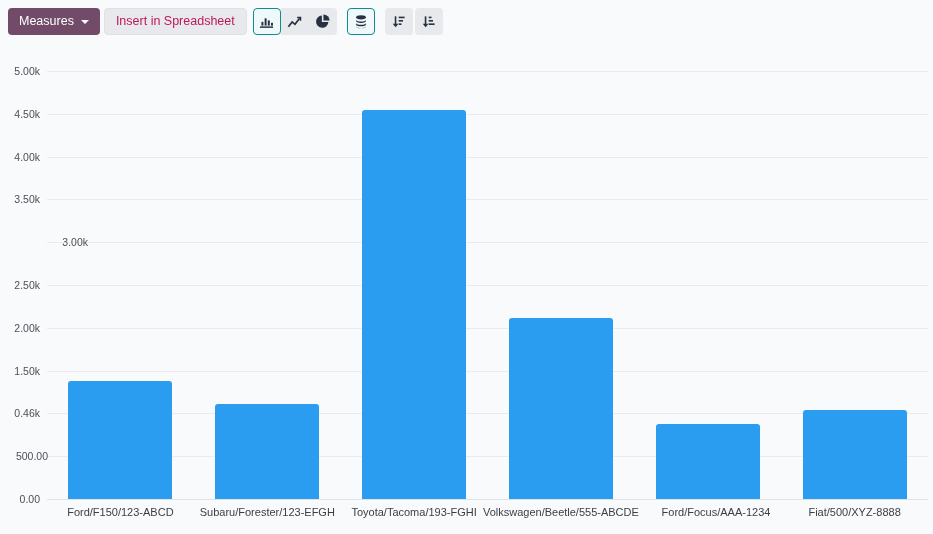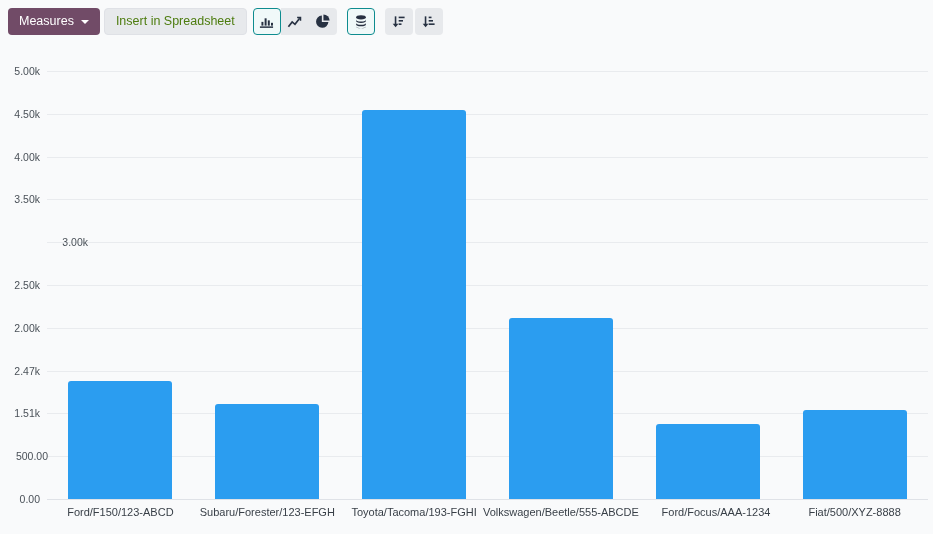--- a/index.html
+++ b/index.html
@@ -17,21 +17,21 @@
   body{font-family:"Liberation Sans",sans-serif;background:#fff;}
   .app{position:relative;width:933px;height:534px;background:var(--page-bg);overflow:hidden;}
 
   
   .toolbar{position:absolute;top:0;left:0;right:0;height:42px;display:flex;align-items:center;padding-left:8px;}
   button{font-family:inherit;cursor:pointer;}
   .btn-measures{height:27px;border:none;border-radius:4px;background:var(--primary-button);
     color:#fff;font-size:12.5px;padding:0 11px;display:flex;align-items:center;gap:7px;}
   .caret{width:0;height:0;border-left:4px solid transparent;border-right:4px solid transparent;border-top:4.5px solid #fff;margin-top:1px;}
   .btn-flat{height:27px;border:1px solid #dfe1e6;border-radius:4px;background:var(--button-bg);
-    color:#4d7c0f;font-size:12.5px;padding:0 11px;margin-left:4px;}
+    color:#be185d;font-size:12.5px;padding:0 11px;margin-left:4px;}
   .btn-group{display:flex;margin-left:6px;}
   .btn-group.gap{gap:2px;}
   .icon-btn{width:28px;height:27px;border:none;background:var(--button-bg);padding:0;
     display:flex;align-items:center;justify-content:center;color:var(--icon-color);}
   .btn-group .icon-btn:first-child{border-radius:4px 0 0 4px;}
   .btn-group .icon-btn:last-child{border-radius:0 4px 4px 0;}
   .btn-group .icon-btn:only-child,.btn-group.gap .icon-btn{border-radius:4px;}
   .icon-btn.selected{background:var(--selected-bg);border:1px solid var(--selected-border);border-radius:4px !important;}
   .icon-btn svg{display:block;}
   .ml10{margin-left:10px;}
@@ -128,23 +128,23 @@
 
   </div>
 
   <div class="chart">
     <div id="plot">
         <div class="gridline zero" style="left: 47px; width: 881px; top: 444px;"></div>
         <div class="y-tick" style="top: 438px;">0.00</div>
         <div class="gridline" style="left: 47px; width: 881px; top: 401.2px;"></div>
         <div class="y-tick" style="top: 395.2px; padding-left: 8px;">500.00</div>
         <div class="gridline" style="left: 47px; width: 881px; top: 358.4px;"></div>
-        <div class="y-tick" style="top: 352.4px;">1.51k</div>
+        <div class="y-tick" style="top: 352.4px;">0.46k</div>
         <div class="gridline" style="left: 47px; width: 881px; top: 315.6px;"></div>
-        <div class="y-tick" style="top: 309.6px;">2.47k</div>
+        <div class="y-tick" style="top: 309.6px;">1.50k</div>
         <div class="gridline" style="left: 47px; width: 881px; top: 272.8px;"></div>
         <div class="y-tick" style="top: 266.8px;">2.00k</div>
         <div class="gridline" style="left: 47px; width: 881px; top: 230px;"></div>
         <div class="y-tick" style="top: 224px;">2.50k</div>
         <div class="gridline" style="left: 47px; width: 881px; top: 187.2px;"></div>
         <div class="y-tick" style="top: 181.2px; padding-left: 48px;">3.00k</div>
         <div class="gridline" style="left: 47px; width: 881px; top: 144.4px;"></div>
         <div class="y-tick" style="top: 138.4px;">3.50k</div>
         <div class="gridline" style="left: 47px; width: 881px; top: 101.6px;"></div>
         <div class="y-tick" style="top: 95.6px;">4.00k</div>

